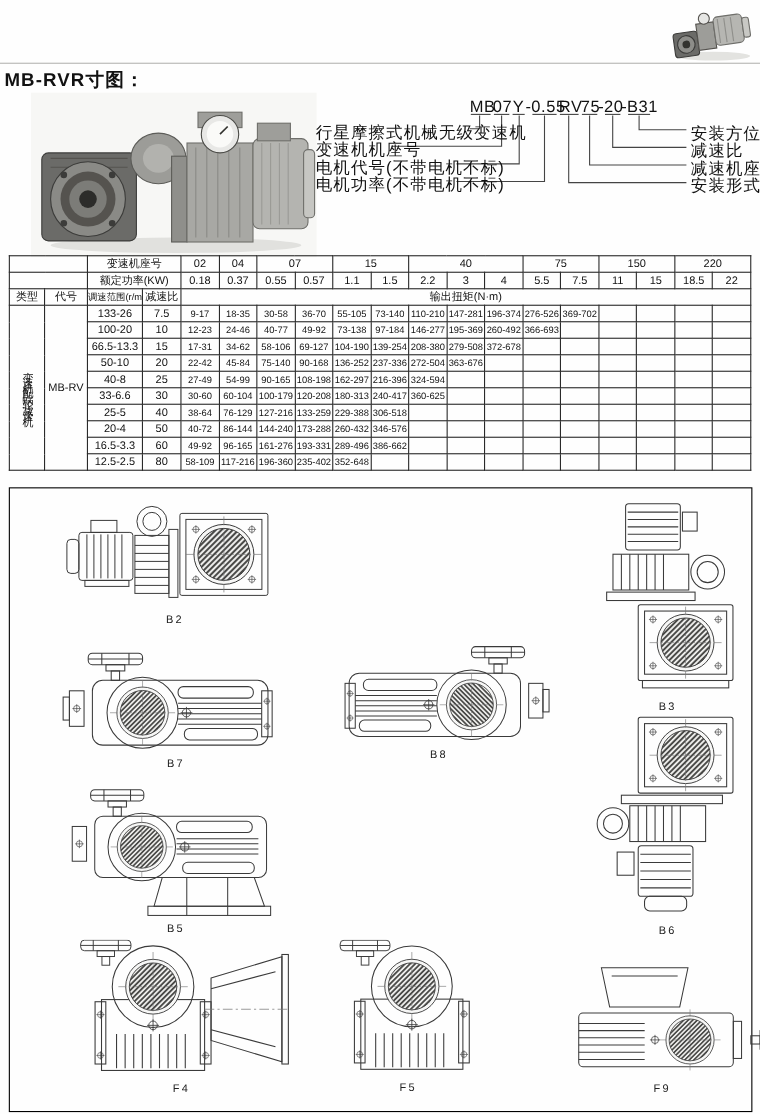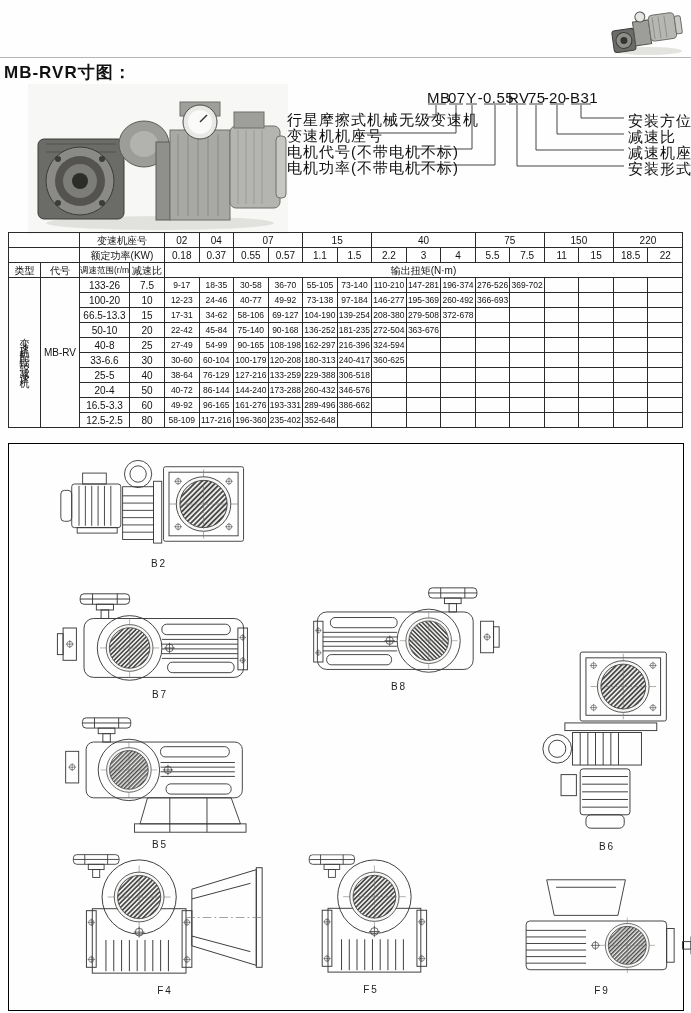--- a/index.html
+++ b/index.html
@@ -441,21 +441,21 @@
         </tr>
 
         <tr>
           <td>50-10</td>
           <td>20</td>
           <td class="data">22-42</td>
           <td class="data">45-84</td>
           <td class="data">75-140</td>
           <td class="data">90-168</td>
           <td class="data">136-252</td>
-          <td class="data">181-235</td>
+          <td class="data">237-336</td>
           <td class="data">272-504</td>
           <td class="data">363-676</td>
           <td class="data"></td>
           <td class="data"></td>
           <td class="data"></td>
           <td class="data"></td>
           <td class="data"></td>
           <td class="data"></td>
           <td class="data"></td>
         </tr>
@@ -582,20 +582,26 @@
       </tbody>
   </table>
 
   <div class="abs" id="figure-box">
     <div class="fig" style="left:40px;top:10px;width:220px">
       <svg class="art" width="200" height="100" viewBox="0 0 220 110">
           <use href="#sAH"></use>
         </svg>
       <div class="figcap">B2</div>
     </div>
+    <div class="fig" style="left:528px;top:12px;width:140px">
+      <svg class="art" width="134" height="177" viewBox="0 0 140 185">
+          <use href="#sAV1"></use>
+        </svg>
+      <div class="figcap">B3</div>
+    </div>
     <div class="fig" style="left:42px;top:146px;width:218px">
       <svg class="art" width="210" height="95" viewBox="0 0 220 100">
           <use href="#sTOP"></use>
         </svg>
       <div class="figcap">B7</div>
     </div>
     <div class="fig" style="left:288px;top:140px;width:204px">
       <svg class="art" width="204" height="93" viewBox="0 0 220 100">
           <use href="#sTOP" transform="translate(220,0) scale(-1,1)"></use>
         </svg>

